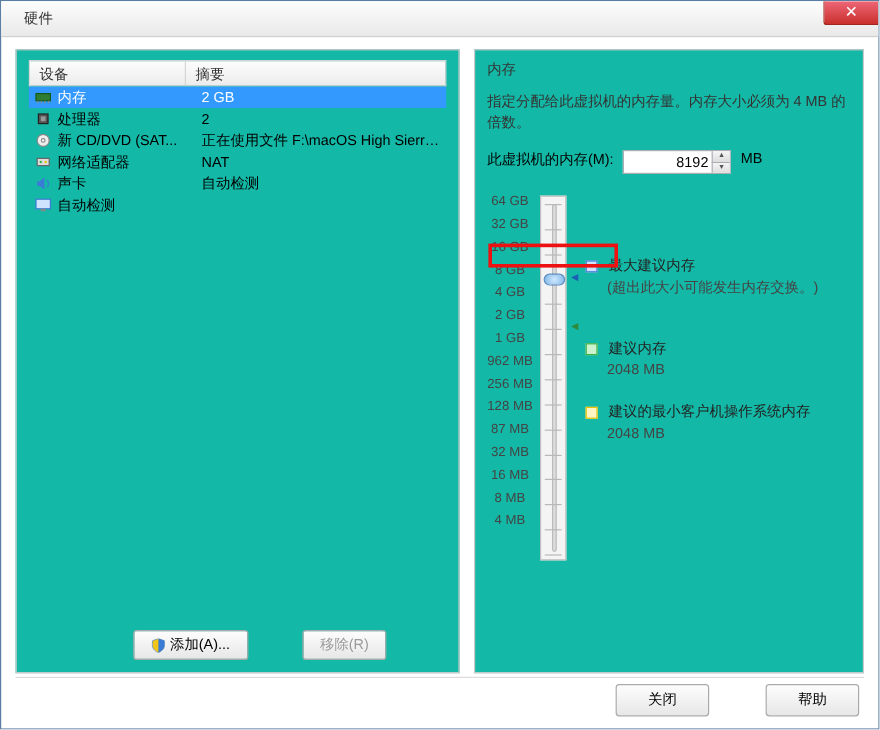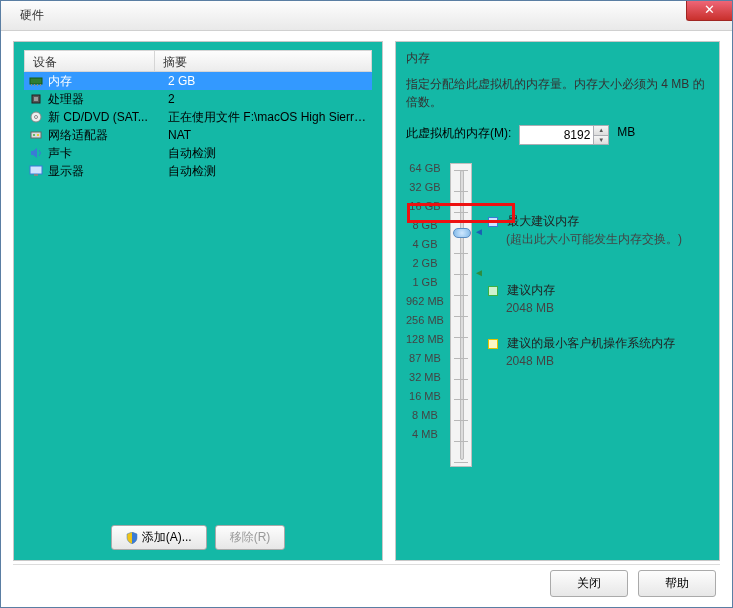--- a/index.html
+++ b/index.html
@@ -16,21 +16,21 @@
 .th { padding: 3px 8px; color: #333; }
 .th.dev { width: 130px; border-right: 1px solid #d5d5d5; }
 .th.sum { flex:1; }
 .rows { flex:1; overflow: hidden; }
 .row { display: flex; align-items: center; height: 18px; padding: 0 4px; }
 .row.selected { background: #3399ff; color: #fff; }
 .row .ico { width: 16px; height: 14px; margin-right: 4px; display: inline-flex; align-items: center; justify-content: center; }
 .row .name { width: 120px; padding-left: 0; white-space: nowrap; overflow: hidden; text-overflow: ellipsis; }
 .row .summary { flex:1; white-space: nowrap; overflow: hidden; text-overflow: ellipsis; }
 .btnbar { display:flex; gap:8px; justify-content:center; padding: 6px 0 2px 0; }
-.btn { background: linear-gradient(#fdfdfd,#e7e7e7); border: 1px solid #aaa; border-radius: 3px; padding: 3px 14px; font-size: 12px; cursor: default; display:inline-flex; align-items:center; gap:4px; }
+.btn { background: linear-gradient(#fdfdfd,#e7e7e7); border: 1px solid #aaa; border-radius: 3px; padding: 3px 14px; font-size: 12px; cursor: default; display:inline-flex; align-items:center; gap:4px;margin-left:37px; }
 .btn.disabled { color: #9a9a9a; }
 .shield { width:12px; height:12px; display:inline-block; }
 .section-title { font-size: 12px; color: #333; margin-bottom: 8px; }
 .desc { color: #333; line-height: 1.5; margin-bottom: 14px; }
 .memline { display:flex; align-items:flex-start; gap:8px; margin-bottom: 14px; }
 .memline input { width: 90px; text-align: right; padding: 2px 18px 2px 4px; border: 1px solid #abadb3; font-size: 12px; }
 .spinwrap { position: relative; display:inline-block; }
 .spinbtns { position:absolute; right:1px; top:1px; bottom:1px; width:15px; display:flex; flex-direction:column; }
 .spinbtns div { flex:1; background:linear-gradient(#f5f5f5,#ddd); border-left:1px solid #abadb3; font-size:6px; text-align:center; line-height:8px; color:#555; }
 .spinbtns div:first-child { border-bottom:1px solid #abadb3; }
@@ -126,21 +126,20 @@
             <span class="name">声卡</span>
             <span class="summary">自动检测</span>
           </div>
           <div class="row">
             <span class="ico">
               <svg width="14" height="12">
                 <rect x="1" y="1" width="12" height="8" fill="#cfe3ff" stroke="#3a7bd5"></rect>
                 <rect x="5" y="9" width="4" height="2" fill="#888"></rect>
               </svg>
             </span>
-            <span class="name">显示器</span>
             <span class="summary">自动检测</span>
           </div>
         </div>
       <div style="flex:1"></div>
       <div class="btnbar">
         <button class="btn">
           <span class="shield">
             <svg viewBox="0 0 12 12">
                 <path d="M6 0 L11 2 V6 C11 9 8 11 6 12 C4 11 1 9 1 6 V2 Z" fill="#f0c418" stroke="#3a7bd5" stroke-width="0.5"></path>
                 <path d="M6 0 L11 2 V6 C11 9 8 11 6 12 V0 Z" fill="#3a7bd5"></path>

